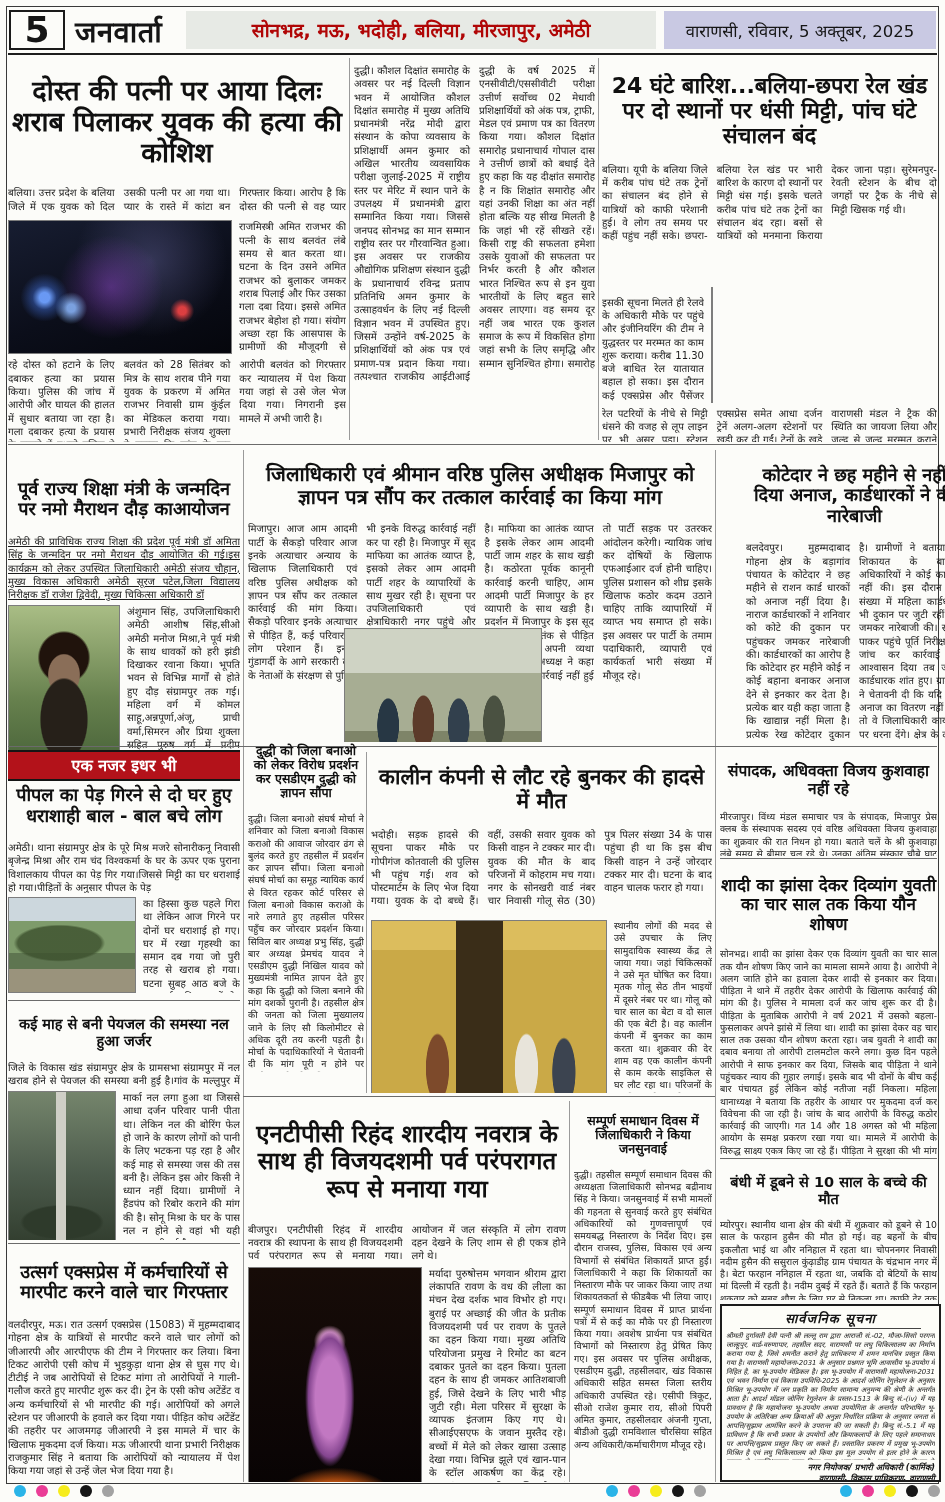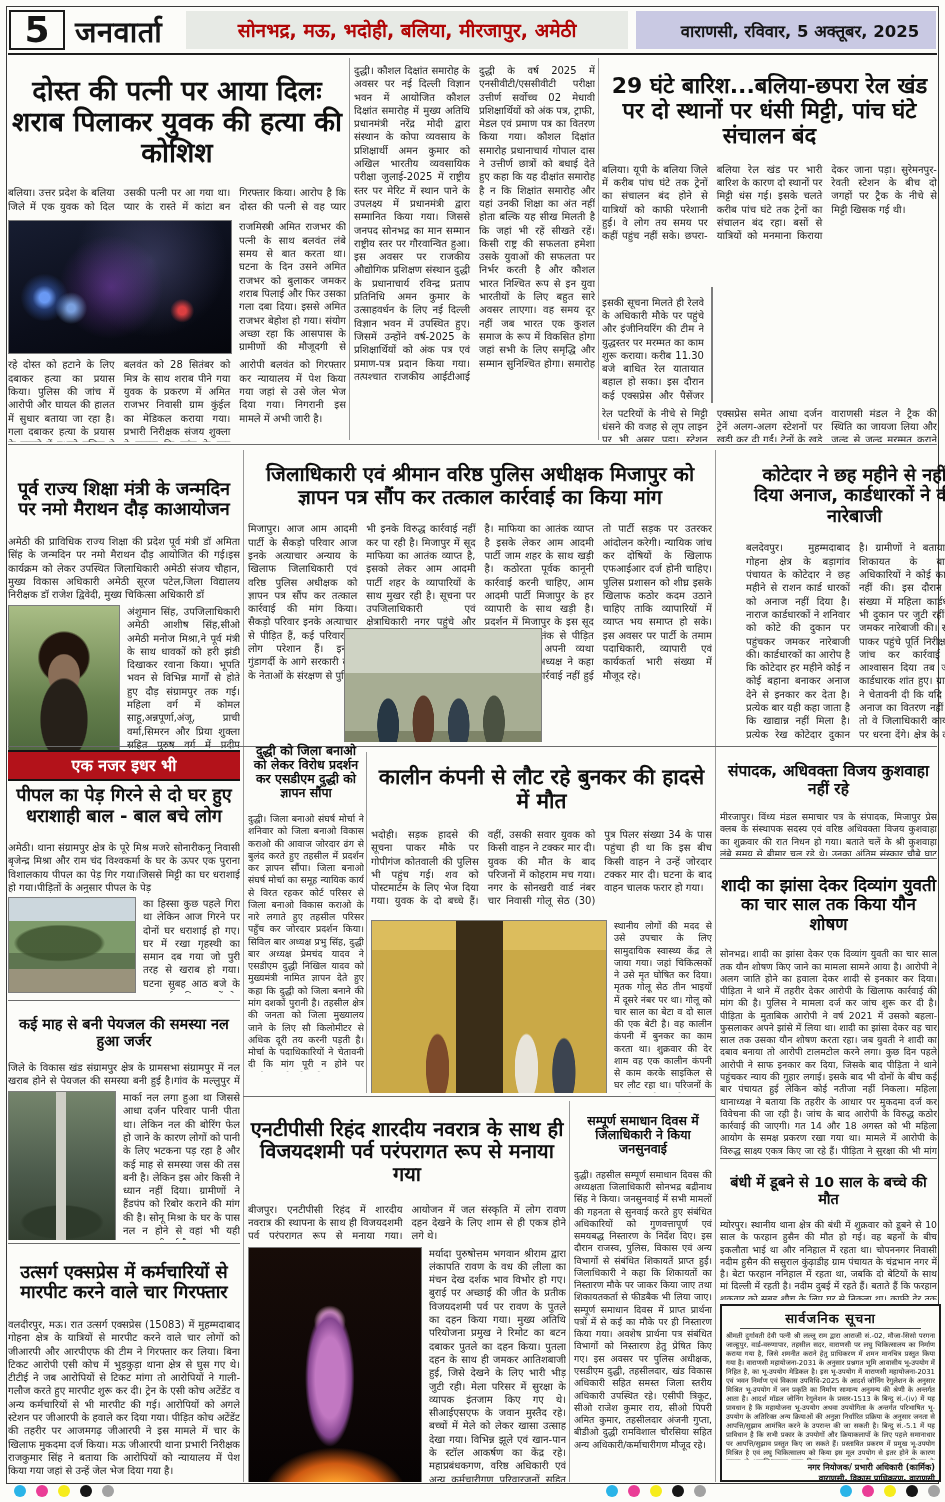--- a/index.html
+++ b/index.html
@@ -8,21 +8,21 @@
   .frame{position:absolute;left:6px;top:6px;width:931px;height:1476px;border:1.5px solid #3a3a3a;pointer-events:none;}
 
   
   .header{position:absolute;left:9px;top:9px;width:927px;height:42px;display:flex;align-items:stretch;}
   .pageno{width:52px;border:2px solid #1a1a1a;margin:1px 0;display:flex;align-items:center;justify-content:center;
           font-size:36px;font-weight:800;line-height:1;}
   .masthead{display:flex;align-items:center;padding:0 16px 0 10px;font-size:29px;font-weight:800;letter-spacing:.5px;}
   .regions{flex:1;margin:2px 8px;background:var(--regions_bg);color:var(--regions_text);
            display:flex;align-items:center;justify-content:center;font-size:19px;font-weight:700;}
   .dateline{width:272px;margin:2px 0;background:var(--dateline_bg);display:flex;align-items:center;justify-content:center;
-            font-size:16.5px;font-weight:700;padding-left:28px;}
+            font-size:16.5px;font-weight:400;}
 
   
   .vr{position:absolute;width:1px;background:#9a9a9a;}
   .hr{position:absolute;height:1px;background:#6b6b6b;}
   .hr2{position:absolute;height:2px;background:#1d1d1d;}
 
   
   .art{position:absolute;overflow:hidden;}
   .hx{font-weight:800;text-align:center;line-height:1.14;color:#101010;}
   .h-xl{font-size:27px;}
@@ -77,21 +77,21 @@
       radial-gradient(ellipse 8% 26% at 28% 70%, #7d4a2b 0 60%, transparent 64%),
       radial-gradient(ellipse 8% 26% at 66% 70%, #e8e4da 0 60%, transparent 64%),
       radial-gradient(ellipse 8% 26% at 82% 72%, #3c4450 0 60%, transparent 64%),
       linear-gradient(180deg,#dcbd5d 0 14%,#caa947 14% 84%,#8d7733 84% 100%);}
   .ph-effigy{background:
       radial-gradient(ellipse 58% 26% at 50% 90%, #ffa42e 0 26%, #cf5a12 52%, transparent 74%),
       radial-gradient(ellipse 20% 34% at 47% 46%, #c278c2 0 42%, #84458f 62%, transparent 72%),
       radial-gradient(circle at 47% 26%, #e3a4d0 0 9px, transparent 16px),
       linear-gradient(180deg,#170c08 0%,#0b0505 65%,#020101 100%);}
 
-  .notice{border:2px solid #1c1c1c;padding:3px 4px;background:#fdfdf8;}
+  .notice{border:2px solid #1c1c1c;padding:3px 4px;background:#fdfdf8;font-style:italic;}
   .notice-title{font-weight:800;font-size:13px;text-align:center;letter-spacing:1px;border-bottom:1px solid #444;
                 margin:0 14px 3px;padding-bottom:1px;}
   .notice-bd{font-size:6.9px;line-height:1.3;text-align:justify;}
   .sign{font-size:8.2px;font-weight:700;text-align:right;line-height:1.3;margin-top:2px;}
 
   .dots{position:absolute;bottom:4px;height:13px;display:flex;gap:10px;}
   .dot{width:12px;height:12px;border-radius:50%;display:inline-block;}
 </style>
 </head>
 <body>
@@ -117,34 +117,34 @@
     <div class="bd cols3 mt4" style="height:188px;overflow:hidden;">रहे दोस्त को हटाने के लिए दबाकर हत्या का प्रयास किया। पुलिस की जांच में आरोपी और घायल की हालत में सुधार बताया जा रहा है। गला दबाकर हत्या के प्रयास के मामले में उभाये पुलिस ने बलवंत को 28 सितंबर को मित्र के साथ शराब पीने गया युवक के प्रकरण में अमित राजभर निवासी ग्राम कुंईल का मेडिकल कराया गया। प्रभारी निरीक्षक संजय शुक्ला ने बताया कि जांच के बाद आरोपी बलवंत को गिरफ्तार कर न्यायालय में पेश किया गया जहां से उसे जेल भेज दिया गया। निगरानी इस मामले में अभी जारी है।</div>
   </article>
   <div class="vr" style="left:349px;top:58px;height:382px;"></div>
 
   <article class="art" style="left:354px;top:58px;width:241px;height:384px;">
     <div class="bd cols2 mt6" style="height:326px;overflow:hidden;">दुद्धी। कौशल दिक्षांत समारोह के अवसर पर नई दिल्ली विज्ञान भवन में आयोजित कौशल दिक्षांत समारोह में मुख्य अतिथि प्रधानमंत्री नरेंद्र मोदी द्वारा संस्थान के कोपा व्यवसाय के प्रशिक्षार्थी अमन कुमार को अखिल भारतीय व्यवसायिक परीक्षा जुलाई-2025 में राष्ट्रीय स्तर पर मेरिट में स्थान पाने के उपलक्ष्य में प्रधानमंत्री द्वारा सम्मानित किया गया। जिससे जनपद सोनभद्र का मान सम्मान राष्ट्रीय स्तर पर गौरवान्वित हुआ। इस अवसर पर राजकीय औद्योगिक प्रशिक्षण संस्थान दुद्धी के प्रधानाचार्य रविन्द्र प्रताप प्रतिनिधि अमन कुमार के उत्साहवर्धन के लिए नई दिल्ली विज्ञान भवन में उपस्थित हुए। जिसमें उन्होंने वर्ष-2025 के प्रशिक्षार्थियों को अंक पत्र एवं प्रमाण-पत्र प्रदान किया गया। तत्पश्चात राजकीय आईटीआई दुद्धी के वर्ष 2025 में एनसीवीटी/एससीवीटी परीक्षा उत्तीर्ण सर्वोच्च 02 मेधावी प्रशिक्षार्थियों को अंक पत्र, ट्राफी, मेडल एवं प्रमाण पत्र का वितरण किया गया। कौशल दिक्षांत समारोह प्रधानाचार्य गोपाल दास ने उत्तीर्ण छात्रों को बधाई देते हुए कहा कि यह दीक्षांत समारोह है न कि शिक्षांत समारोह और यहां उनकी शिक्षा का अंत नहीं होता बल्कि यह सीख मिलती है कि जहां भी रहें सीखते रहें। किसी राष्ट्र की सफलता हमेशा उसके युवाओं की सफलता पर निर्भर करती है और कौशल भारत निश्चित रूप से इन युवा भारतीयों के लिए बहुत सारे अवसर लाएगा। वह समय दूर नहीं जब भारत एक कुशल समाज के रूप में विकसित होगा जहां सभी के लिए समृद्धि और सम्मान सुनिश्चित होगा। समारोह में देशभर के संस्थान के सभी कर्मचारी उपस्थित रहे।</div>
   </article>
   <div class="vr" style="left:598px;top:58px;height:382px;"></div>
 
   <article class="art" style="left:602px;top:58px;width:335px;height:384px;">
-    <h1 class="hx h-lg">29 घंटे बारिश...बलिया-छपरा रेल खंड पर दो स्थानों पर धंसी मिट्टी, पांच घंटे संचालन बंद</h1>
+    <h1 class="hx h-lg">24 घंटे बारिश...बलिया-छपरा रेल खंड पर दो स्थानों पर धंसी मिट्टी, पांच घंटे संचालन बंद</h1>
     <div class="bd cols3 mt4" style="height:120px;overflow:hidden;">बलिया। यूपी के बलिया जिले में करीब पांच घंटे तक ट्रेनों का संचालन बंद होने से यात्रियों को काफी परेशानी हुई। वे लोग तय समय पर कहीं पहुंच नहीं सके। छपरा-बलिया रेल खंड पर भारी बारिश के कारण दो स्थानों पर मिट्टी धंस गई। इसके चलते करीब पांच घंटे तक ट्रेनों का संचालन बंद रहा। बसों से यात्रियों को मनमाना किराया देकर जाना पड़ा। सुरेमनपुर-रेवती स्टेशन के बीच दो जगहों पर ट्रैक के नीचे से मिट्टी खिसक गई थी।</div>
     <div class="row mt4" style="height:116px;">
       <div class="bd" style="width:102px;overflow:hidden;margin-top:9px;">इसकी सूचना मिलते ही रेलवे के अधिकारी मौके पर पहुंचे और इंजीनियरिंग की टीम ने युद्धस्तर पर मरम्मत का काम शुरू कराया। करीब 11.30 बजे बाधित रेल यातायात बहाल हो सका। इस दौरान कई एक्सप्रेस और पैसेंजर ट्रेनें जहां-तहां खड़ी रहीं।</div>
       <div class="ph ph-rail grow" style="height:114px;"></div>
     </div>
     <div class="bd cols3 mt4" style="height:118px;overflow:hidden;">रेल पटरियों के नीचे से मिट्टी धंसने की वजह से लूप लाइन पर भी असर पड़ा। स्टेशन मास्टर दीपक सिंह की सूचना पर इंजीनियरिंग विभाग की टीम पहुंची। इंटर सिटी पैसेंजर सुरेमनपुर स्टेशन पर, श्रमजीवी एक्सप्रेस, सहरसा एक्सप्रेस समेत आधा दर्जन ट्रेनें अलग-अलग स्टेशनों पर खड़ी कर दी गईं। ट्रेनों के खड़े होने से यात्री परेशान रहे। तकरीबन रेलवे ट्रैक पर लाल झंडा लगाकर ट्रेनों का आवागमन रोक दिया गया था। सूचना पर डीआरएम वाराणसी मंडल ने ट्रैक की स्थिति का जायजा लिया और जल्द से जल्द मरम्मत कराने के निर्देश दिए। दोनों स्थानों पर इंजीनियर व मजदूरों ने मिट्टी भरकर ट्रैक को दुरुस्त किया। इस दौरान कई यात्री ट्रेनों के अंदर ही फंसे रहे और अपनों तक समय से नहीं पहुंच सके।</div>
   </article>
 
   <div class="hr" style="left:8px;top:444px;width:929px;"></div>
 
   <article class="art" style="left:8px;top:464px;width:232px;height:292px;">
     <h2 class="hx h-md">पूर्व राज्य शिक्षा मंत्री के जन्मदिन पर नमो मैराथन दौड़ काआयोजन</h2>
-    <div class="bd mt4" style="height:66px;overflow:hidden;">अमेठी की प्राविधिक राज्य शिक्षा की प्रदेश पूर्व मंत्री डॉ अमिता सिंह के जन्मदिन पर नमो मैराथन दौड़ आयोजित की गई।इस कार्यक्रम को लेकर उपस्थित जिलाधिकारी अमेठी संजय चौहान, मुख्य विकास अधिकारी अमेठी सूरज पटेल,जिला विद्यालय निरीक्षक डॉ राजेश द्विवेदी, मुख्य चिकित्सा अधिकारी डॉ</div>
+    <div class="bd mt4" style="height:66px;overflow:hidden;text-decoration:underline;">अमेठी की प्राविधिक राज्य शिक्षा की प्रदेश पूर्व मंत्री डॉ अमिता सिंह के जन्मदिन पर नमो मैराथन दौड़ आयोजित की गई।इस कार्यक्रम को लेकर उपस्थित जिलाधिकारी अमेठी संजय चौहान, मुख्य विकास अधिकारी अमेठी सूरज पटेल,जिला विद्यालय निरीक्षक डॉ राजेश द्विवेदी, मुख्य चिकित्सा अधिकारी डॉ</div>
     <div class="row mt4" style="height:174px;">
       <div class="ph ph-portrait" style="width:110px;height:172px;"></div>
       <div class="bd grow" style="overflow:hidden;">अंशुमान सिंह, उपजिलाधिकारी अमेठी आशीष सिंह,सीओ अमेठी मनोज मिश्रा,ने पूर्व मंत्री के साथ धावकों को हरी झंडी दिखाकर रवाना किया। भूपति भवन से विभिन्न मार्गों से होते हुए दौड़ संग्रामपुर तक गई। महिला वर्ग में कोमल साहू,अन्नपूर्णा,अंजू, प्राची वर्मा,सिमरन और प्रिया शुक्ला सहित पुरुष वर्ग में प्रदीप कुमार, अमरदीप यादव, संदीप पाल, हरिओम तिवारी, विपिन पाल,व सालिनी पर विजयी रहे। पूर्व मंत्री ने सभी विजेता धावकों को पुरस्कृत करते हुए कहा कि खेल से युवाओं का शारीरिक व मानसिक विकास होता है। इस अवसर पर क्षेत्र के तमाम गणमान्य नागरिक उपस्थित रहे और सभी ने अपनी अपनी क्षमता के अनुसार दौड़ में 21 हजार व पुरस्कार दिया गया। पहुचे सभी ने पूर्व मंत्री को जन्मदिन की ढेरोंसारी शुभकामनाएं दी।</div>
     </div>
   </article>
   <div class="vr" style="left:243px;top:450px;height:1032px;"></div>
 
   <article class="art" style="left:248px;top:450px;width:464px;height:292px;">
     <h1 class="hx h-lg" style="font-size:20px;">जिलाधिकारी एवं श्रीमान वरिष्ठ पुलिस अधीक्षक मिजापुर को ज्ञापन पत्र सौंप कर तत्काल कार्रवाई का किया मांग</h1>
     <div style="position:relative;height:258px;margin-top:5px;">
@@ -211,21 +211,21 @@
   <div class="hr" style="left:720px;top:858px;width:217px;"></div>
 
   <article class="art" style="left:720px;top:862px;width:217px;height:294px;">
     <h2 class="hx h-md" style="font-size:17px;">शादी का झांसा देकर दिव्यांग युवती का चार साल तक किया यौन शोषण</h2>
     <div class="bd-s mt4" style="height:240px;overflow:hidden;">सोनभद्र। शादी का झांसा देकर एक दिव्यांग युवती का चार साल तक यौन शोषण किए जाने का मामला सामने आया है। आरोपी ने अलग जाति होने का हवाला देकर शादी से इनकार कर दिया। पीड़िता ने थाने में तहरीर देकर आरोपी के खिलाफ कार्रवाई की मांग की है। पुलिस ने मामला दर्ज कर जांच शुरू कर दी है। पीड़िता के मुताबिक आरोपी ने वर्ष 2021 में उसको बहला-फुसलाकर अपने झांसे में लिया था। शादी का झांसा देकर वह चार साल तक उसका यौन शोषण करता रहा। जब युवती ने शादी का दबाव बनाया तो आरोपी टालमटोल करने लगा। कुछ दिन पहले आरोपी ने साफ इनकार कर दिया, जिसके बाद पीड़िता ने थाने पहुंचकर न्याय की गुहार लगाई। इसके बाद भी दोनों के बीच कई बार पंचायत हुई लेकिन कोई नतीजा नहीं निकला। महिला थानाध्यक्ष ने बताया कि तहरीर के आधार पर मुकदमा दर्ज कर विवेचना की जा रही है। जांच के बाद आरोपी के विरुद्ध कठोर कार्रवाई की जाएगी। गत 14 और 18 अगस्त को भी महिला आयोग के समक्ष प्रकरण रखा गया था। मामले में आरोपी के विरुद्ध साक्ष्य एकत्र किए जा रहे हैं। पीड़िता ने सुरक्षा की भी मांग की है।</div>
   </article>
 
   <div class="hr" style="left:243px;top:1096px;width:472px;"></div>
 
   <article class="art" style="left:248px;top:1101px;width:318px;height:381px;">
-    <h2 class="hx h-md" style="font-size:20px;">एनटीपीसी रिहंद शारदीय नवरात्र के साथ ही विजयदशमी पर्व परंपरागत रूप से मनाया गया</h2>
+    <h2 class="hx h-md" style="font-size:24px;">एनटीपीसी रिहंद शारदीय नवरात्र के साथ ही विजयदशमी पर्व परंपरागत रूप से मनाया गया</h2>
     <div class="bd cols2 mt4" style="height:40px;overflow:hidden;">बीजपुर। एनटीपीसी रिहंद में शारदीय नवरात्र की स्थापना के साथ ही विजयदशमी पर्व परंपरागत रूप से मनाया गया। आयोजन में जल संस्कृति में लोग रावण दहन देखने के लिए शाम से ही एकत्र होने लगे थे।</div>
     <div class="row mt4" style="height:284px;">
       <div class="ph ph-effigy" style="width:172px;height:282px;"></div>
       <div class="bd grow" style="overflow:hidden;">मर्यादा पुरुषोत्तम भगवान श्रीराम द्वारा लंकापति रावण के वध की लीला का मंचन देख दर्शक भाव विभोर हो गए। बुराई पर अच्छाई की जीत के प्रतीक विजयदशमी पर्व पर रावण के पुतले का दहन किया गया। मुख्य अतिथि परियोजना प्रमुख ने रिमोट का बटन दबाकर पुतले का दहन किया। पुतला दहन के साथ ही जमकर आतिशबाजी हुई, जिसे देखने के लिए भारी भीड़ जुटी रही। मेला परिसर में सुरक्षा के व्यापक इंतजाम किए गए थे। सीआईएसएफ के जवान मुस्तैद रहे। बच्चों में मेले को लेकर खासा उत्साह देखा गया। विभिन्न झूले एवं खान-पान के स्टॉल आकर्षण का केंद्र रहे। महाप्रबंधकगण, वरिष्ठ अधिकारी एवं अन्य कर्मचारीगण परिवारजनों सहित उपस्थित रहे। कार्यक्रम का संचालन मानव संसाधन विभाग द्वारा किया गया। रावण दहन के उपरांत लोग अपने घरों को लौट गए।</div>
     </div>
   </article>
   <div class="vr" style="left:569px;top:1101px;height:381px;"></div>
 
   <article class="art" style="left:574px;top:1101px;width:138px;height:381px;">
     <h3 class="hx h-xs">सम्पूर्ण समाधान दिवस में जिलाधिकारी ने किया जनसुनवाई</h3>

